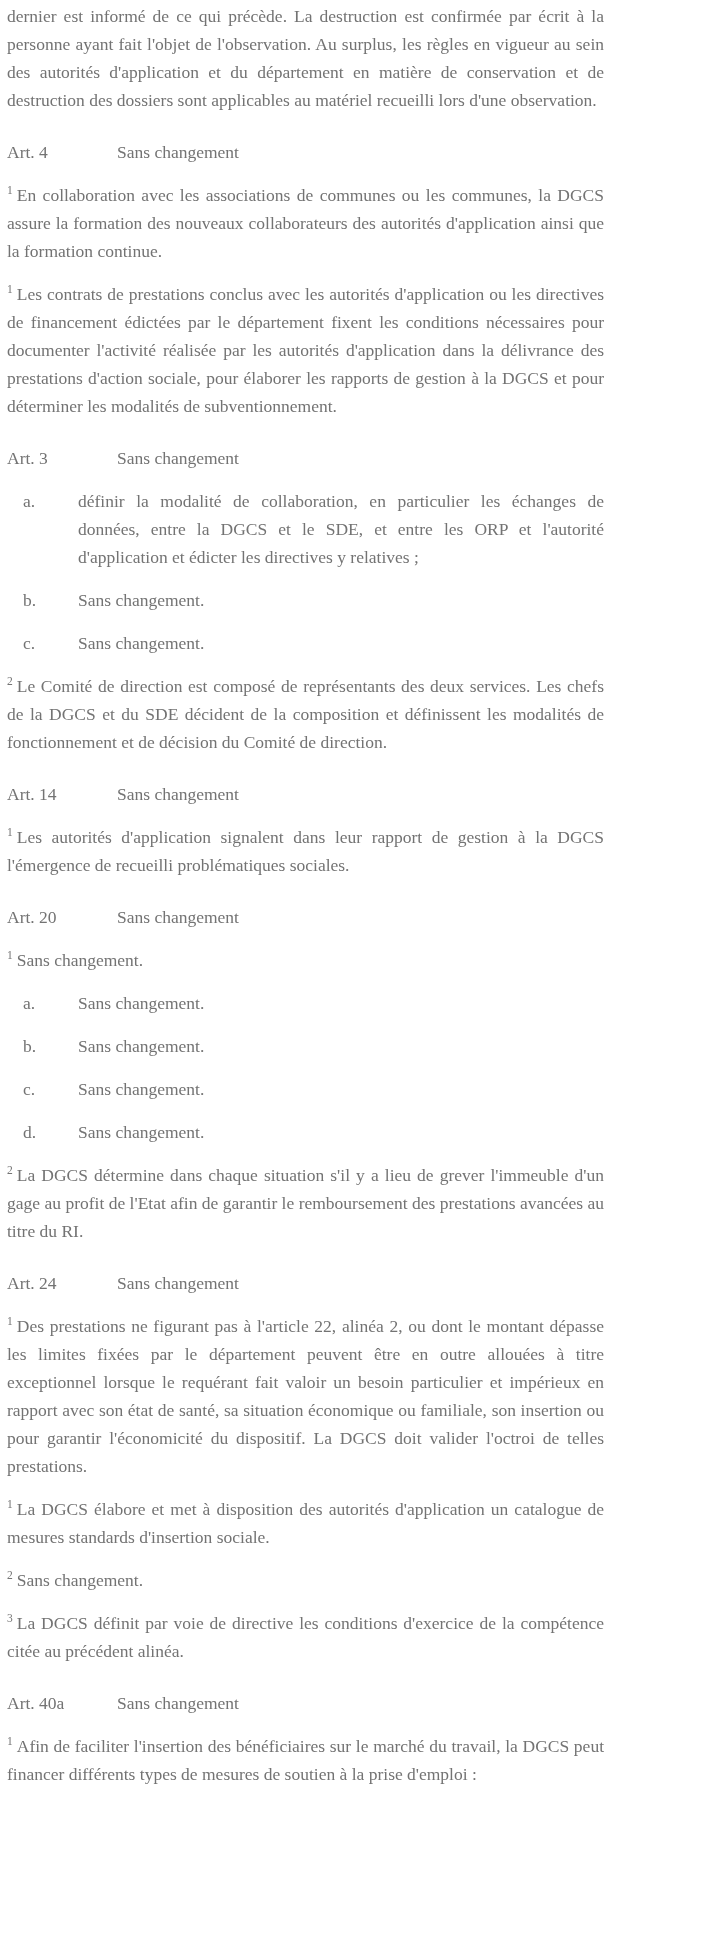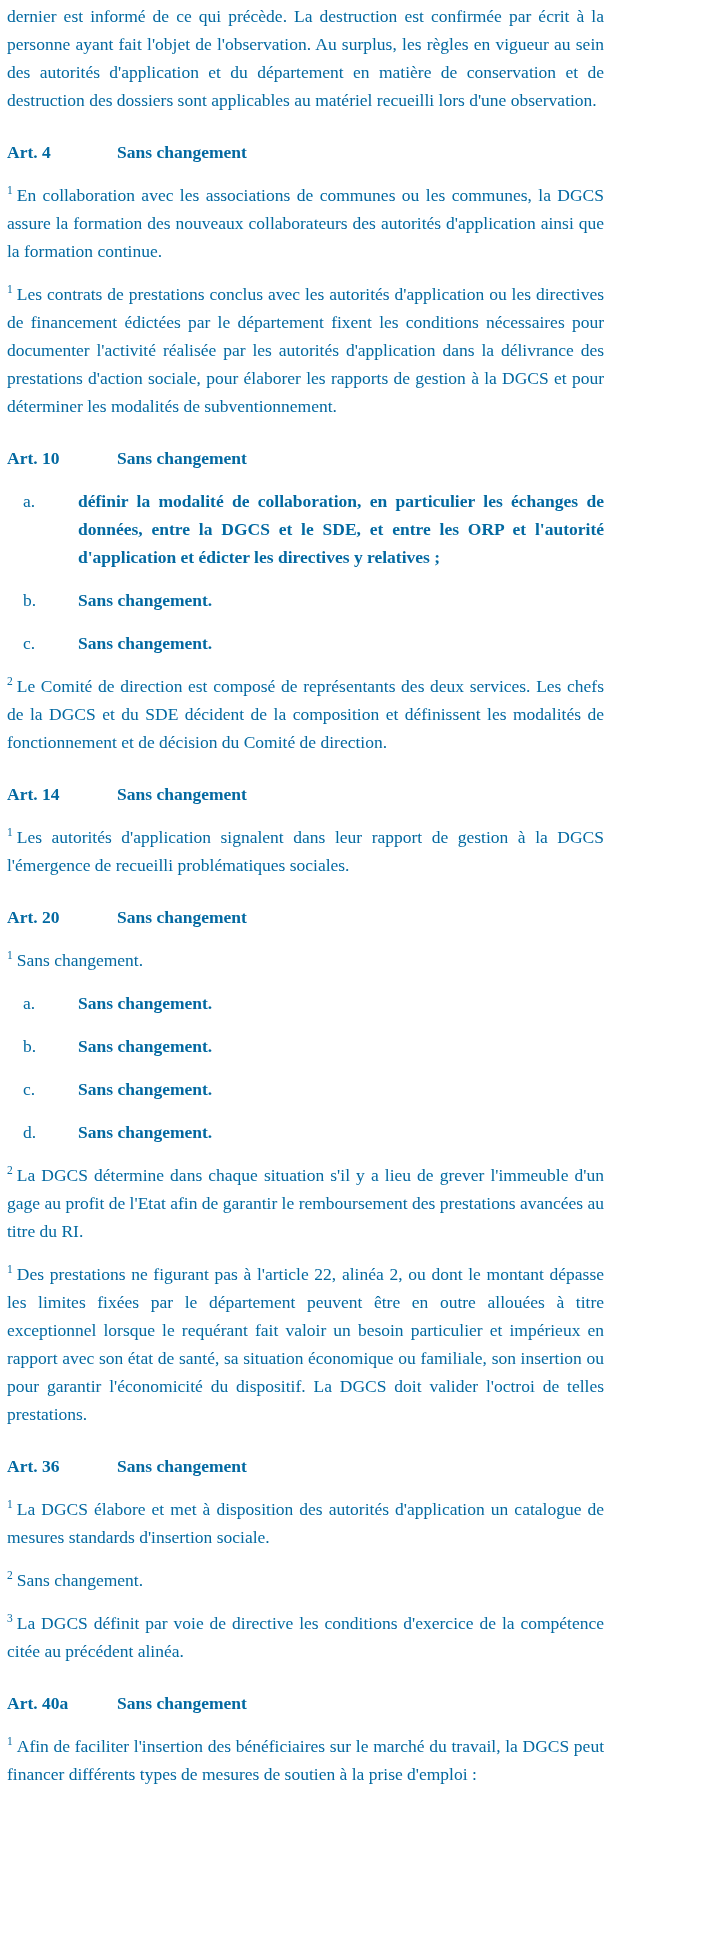--- a/index.html
+++ b/index.html
@@ -11,36 +11,36 @@
   body {
     width: 713px;
     min-height: 1954px;
   }
   .doc {
     width: 612px;
     padding: 2px 8px 12px 7px;
     font-family: "Liberation Serif", "DejaVu Serif", serif;
     font-size: 17.5px;
     line-height: 28px;
-    color: #0369a1;
+    color: #737373;
     text-align: justify;
   }
   .doc > :first-child { margin-top: 0; }
   .para {
     margin: 15px 0;
   }
   .para sup {
     font-size: 11.5px;
     line-height: 0;
     margin-right: 4px;
     vertical-align: super;
   }
   .art-heading {
     margin: 24px 0 15px 0;
-    font-weight: bold;
+    font-weight: normal;
     text-align: left;
     white-space: nowrap;
   }
   .art-num {
     display: inline-block;
     width: 110px;
   }
   .doc-list {
     margin: 15px 0;
   }
@@ -49,32 +49,31 @@
     margin: 15px 0;
   }
   .doc-list-item .marker {
     flex: 0 0 55px;
     margin-left: 16px;
     text-align: left;
   }
   .doc-list-item .item-text {
     flex: 1 1 auto;
     text-align: justify;
-    font-weight: bold;
   }
 </style>
 </head>
 <body>
 
 <div class="doc">
     <p class="para"><span class="para-text">dernier est informé de ce qui précède. La destruction est confirmée par écrit à la personne ayant fait l'objet de l'observation. Au surplus, les règles en vigueur au sein des autorités d'application et du département en matière de conservation et de destruction des dossiers sont applicables au matériel recueilli lors d'une observation.</span></p>
     <div class="art-heading"><span class="art-num">Art. 4</span><span class="art-label">Sans changement</span></div>
     <p class="para"><sup class="alinea-sup">1</sup><span class="para-text">En collaboration avec les associations de communes ou les communes, la DGCS assure la formation des nouveaux collaborateurs des autorités d'application ainsi que la formation continue.</span></p>
     <p class="para"><sup class="alinea-sup">1</sup><span class="para-text">Les contrats de prestations conclus avec les autorités d'application ou les directives de financement édictées par le département fixent les conditions nécessaires pour documenter l'activité réalisée par les autorités d'application dans la délivrance des prestations d'action sociale, pour élaborer les rapports de gestion à la DGCS et pour déterminer les modalités de subventionnement.</span></p>
-    <div class="art-heading"><span class="art-num">Art. 10</span><span class="art-label">Sans changement</span></div>
+    <div class="art-heading"><span class="art-num">Art. 3</span><span class="art-label">Sans changement</span></div>
     <div class="doc-list">
       <div class="doc-list-item">
         <span class="marker">a.</span>
         <span class="item-text">définir la modalité de collaboration, en particulier les échanges de données, entre la DGCS et le SDE, et entre les ORP et l'autorité d'application et édicter les directives y relatives ;</span>
       </div>
       <div class="doc-list-item">
         <span class="marker">b.</span>
         <span class="item-text">Sans changement.</span>
       </div>
       <div class="doc-list-item">
@@ -99,20 +98,20 @@
       <div class="doc-list-item">
         <span class="marker">c.</span>
         <span class="item-text">Sans changement.</span>
       </div>
       <div class="doc-list-item">
         <span class="marker">d.</span>
         <span class="item-text">Sans changement.</span>
       </div>
     </div>
     <p class="para"><sup class="alinea-sup">2</sup><span class="para-text">La DGCS détermine dans chaque situation s'il y a lieu de grever l'immeuble d'un gage au profit de l'Etat afin de garantir le remboursement des prestations avancées au titre du RI.</span></p>
+    <div class="art-heading"><span class="art-num">Art. 24</span><span class="art-label">Sans changement</span></div>
     <p class="para"><sup class="alinea-sup">1</sup><span class="para-text">Des prestations ne figurant pas à l'article 22, alinéa 2, ou dont le montant dépasse les limites fixées par le département peuvent être en outre allouées à titre exceptionnel lorsque le requérant fait valoir un besoin particulier et impérieux en rapport avec son état de santé, sa situation économique ou familiale, son insertion ou pour garantir l'économicité du dispositif. La DGCS doit valider l'octroi de telles prestations.</span></p>
-    <div class="art-heading"><span class="art-num">Art. 36</span><span class="art-label">Sans changement</span></div>
     <p class="para"><sup class="alinea-sup">1</sup><span class="para-text">La DGCS élabore et met à disposition des autorités d'application un catalogue de mesures standards d'insertion sociale.</span></p>
     <p class="para"><sup class="alinea-sup">2</sup><span class="para-text">Sans changement.</span></p>
     <p class="para"><sup class="alinea-sup">3</sup><span class="para-text">La DGCS définit par voie de directive les conditions d'exercice de la compétence citée au précédent alinéa.</span></p>
     <div class="art-heading"><span class="art-num">Art. 40a</span><span class="art-label">Sans changement</span></div>
     <p class="para"><sup class="alinea-sup">1</sup><span class="para-text">Afin de faciliter l'insertion des bénéficiaires sur le marché du travail, la DGCS peut financer différents types de mesures de soutien à la prise d'emploi :</span></p>
   </div>
 
 </body></html>

